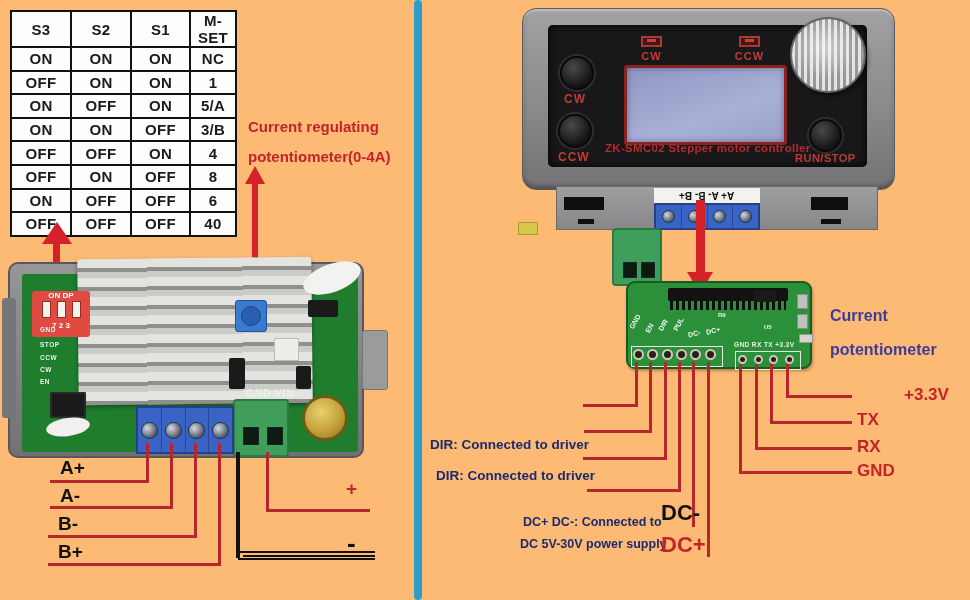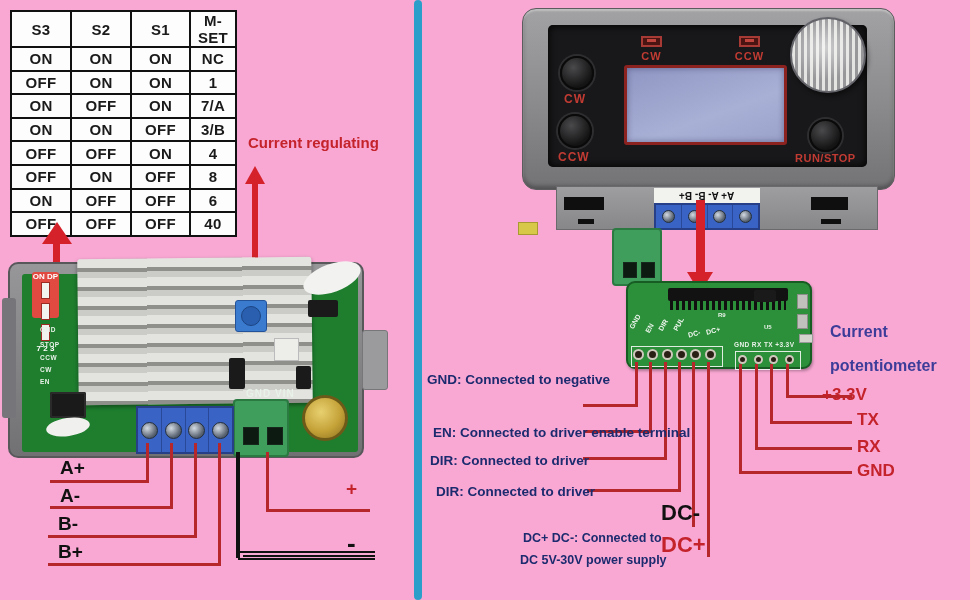--- a/index.html
+++ b/index.html
@@ -1,19 +1,19 @@
 <!DOCTYPE html>
 <html><head>
 <meta charset="utf-8">
 <style>
   html,body{margin:0;padding:0;background:#fff;}
-  .canvas{position:relative;width:970px;height:600px;background:#f9a8d4;overflow:hidden;
+  .canvas{position:relative;width:970px;height:600px;background:#fdba74;overflow:hidden;
           font-family:"Liberation Sans",sans-serif;}
   .abs{position:absolute;}
-  .nowrap{white-space:nowrap;margin-top:16px;}
+  .nowrap{white-space:nowrap;}
 
   
   .divider{left:414px;top:0;width:8px;height:600px;background:#2b9fca;border-radius:4px;}
 
   
   .dip-table{left:10px;top:10px;width:227px;border-collapse:collapse;background:#fdfdfd;
              font-size:15px;font-weight:700;color:#1a1a1a;table-layout:fixed;}
   .dip-table th,.dip-table td{border:2px solid #111;text-align:center;height:21.6px;padding:0;
              font-weight:700;letter-spacing:.3px;}
 
@@ -113,21 +113,21 @@
       <tr>
         <td>OFF</td>
         <td>ON</td>
         <td>ON</td>
         <td>1</td>
       </tr>
       <tr>
         <td>ON</td>
         <td>OFF</td>
         <td>ON</td>
-        <td>7/A</td>
+        <td>5/A</td>
       </tr>
       <tr>
         <td>ON</td>
         <td>ON</td>
         <td>OFF</td>
         <td>3/B</td>
       </tr>
       <tr>
         <td>OFF</td>
         <td>OFF</td>
@@ -152,31 +152,32 @@
         <td>OFF</td>
         <td>40</td>
       </tr>
     </tbody>
   </table>
 
   <div class="abs tri" style="left:42px;top:222px;border-left:15px solid transparent;border-right:15px solid transparent;border-bottom:22px solid #d5222a;"></div>
   <div class="abs arrow-red" style="left:53px;top:243px;width:7px;height:26px;"></div>
 
   <div class="abs red-note nowrap" style="left:248px;top:118px;">Current regulating</div>
+  <div class="abs red-note nowrap" style="left:248px;top:148px;">potentiometer(0-4A)</div>
   <div class="abs tri" style="left:245px;top:166px;border-left:10px solid transparent;border-right:10px solid transparent;border-bottom:18px solid #d5222a;"></div>
   <div class="abs arrow-red" style="left:252px;top:183px;width:6px;height:120px;"></div>
   <div class="abs tri" style="left:245px;top:300px;border-left:10px solid transparent;border-right:10px solid transparent;border-top:18px solid #d5222a;"></div>
 
   <div class="abs lmodule">
     <div class="abs" style="left:-8px;top:34px;width:14px;height:120px;background:#76767a;border-radius:3px;"></div>
     <div class="abs" style="left:352px;top:66px;width:24px;height:58px;background:#9b9b9d;border:1px solid #77777a;border-radius:3px;"></div>
     <div class="abs pcb" style="left:12px;top:10px;width:336px;height:178px;"></div>
     <div class="abs heatsink" style="left:68px;top:-6px;width:234px;height:146px;"></div>
 
-    <div class="abs dipswitch" style="left:22px;top:8px;width:27px;height:46px;">
+    <div class="abs dipswitch" style="left:22px;top:27px;width:58px;height:46px;">
       <span>ON</span>
       <span>DP</span>
       <div><i class="sw"></i><i class="sw"></i><i class="sw"></i></div>
       <div>7 2 3</div>
     </div>
 
     <div class="abs silk" style="left:30px;top:62px;">GND</div>
     <div class="abs silk" style="left:30px;top:77px;">STOP</div>
     <div class="abs silk" style="left:30px;top:90px;">CCW</div>
     <div class="abs silk" style="left:30px;top:102px;">CW</div>
@@ -257,20 +258,21 @@
 
     <div class="abs pbtn" style="left:37px;top:47px;width:34px;height:34px;"></div>
     <div class="abs panel-red" style="left:41px;top:83px;font-size:12px;">CW</div>
     <div class="abs pbtn" style="left:35px;top:105px;width:34px;height:34px;"></div>
     <div class="abs panel-red" style="left:35px;top:141px;font-size:12px;">CCW</div>
     <div class="abs pbtn" style="left:286px;top:110px;width:33px;height:33px;"></div>
     <div class="abs panel-red" style="left:272px;top:143px;font-size:11px;letter-spacing:.5px;">RUN/STOP</div>
 
     <div class="abs knob" style="left:267px;top:8px;width:72px;height:72px;"></div>
 
+    <div class="abs nowrap" style="left:82px;top:133px;color:#b52a2a;font-size:11.5px;font-weight:700;letter-spacing:.3px;">ZK-SMC02 Stepper motor controller</div>
   </div>
 
   <div class="abs backhouse">
     <div class="abs clip" style="left:7px;top:10px;width:40px;height:13px;"></div>
     <div class="abs clip" style="left:254px;top:10px;width:37px;height:13px;"></div>
     <div class="abs clip" style="left:21px;top:32px;width:16px;height:5px;"></div>
     <div class="abs clip" style="left:264px;top:32px;width:20px;height:5px;"></div>
     <div class="abs" style="left:-39px;top:35px;width:18px;height:11px;background:#d8c84a;border:1px solid #a89a30;"></div>
     <div class="abs backlabel" style="left:97px;top:1px;width:106px;height:15px;"><span style="display:inline-block;transform:rotate(180deg);">A+ A- B- B+</span></div>
     <div class="abs blue-term" style="left:97px;top:16px;width:106px;height:27px;">
@@ -346,28 +348,26 @@
   <div class="abs wire" style="left:755px;top:364px;width:3px;height:86px;"></div>
   <div class="abs wire" style="left:755px;top:447px;width:97px;height:3px;"></div>
   <div class="abs wire" style="left:770px;top:364px;width:3px;height:60px;"></div>
   <div class="abs wire" style="left:770px;top:421px;width:82px;height:3px;"></div>
   <div class="abs wire" style="left:786px;top:364px;width:3px;height:34px;"></div>
   <div class="abs wire" style="left:786px;top:395px;width:66px;height:3px;"></div>
 
   <div class="abs indigo nowrap" style="left:830px;top:307px;">Current</div>
   <div class="abs indigo nowrap" style="left:830px;top:341px;">potentiometer</div>
 
-  <div class="abs navy nowrap" style="left:427px;top:356px;">GND: Connected to negative</div>
-  <div class="abs navy nowrap" style="left:433px;top:409px;">EN: Connected to driver enable terminal</div>
   <div class="abs navy nowrap" style="left:430px;top:437px;">DIR: Connected to driver</div>
   <div class="abs navy nowrap" style="left:436px;top:468px;">DIR: Connected to driver</div>
 
   <div class="abs navy-sm nowrap" style="left:523px;top:515px;">DC+ DC-: Connected to</div>
   <div class="abs navy-sm nowrap" style="left:520px;top:537px;">DC 5V-30V power supply</div>
   <div class="abs dcbig" style="left:661px;top:500px;color:#111;">DC-</div>
   <div class="abs dcbig" style="left:661px;top:532px;color:#c4232b;">DC+</div>
 
-  <div class="abs redlbl" style="left:822px;top:385px;text-align:right;">+3.3V</div>
+  <div class="abs redlbl" style="left:904px;top:385px;text-align:right;">+3.3V</div>
   <div class="abs redlbl" style="left:857px;top:410px;">TX</div>
   <div class="abs redlbl" style="left:857px;top:437px;">RX</div>
   <div class="abs redlbl" style="left:857px;top:461px;">GND</div>
 
 </div>
 
 </body></html>

